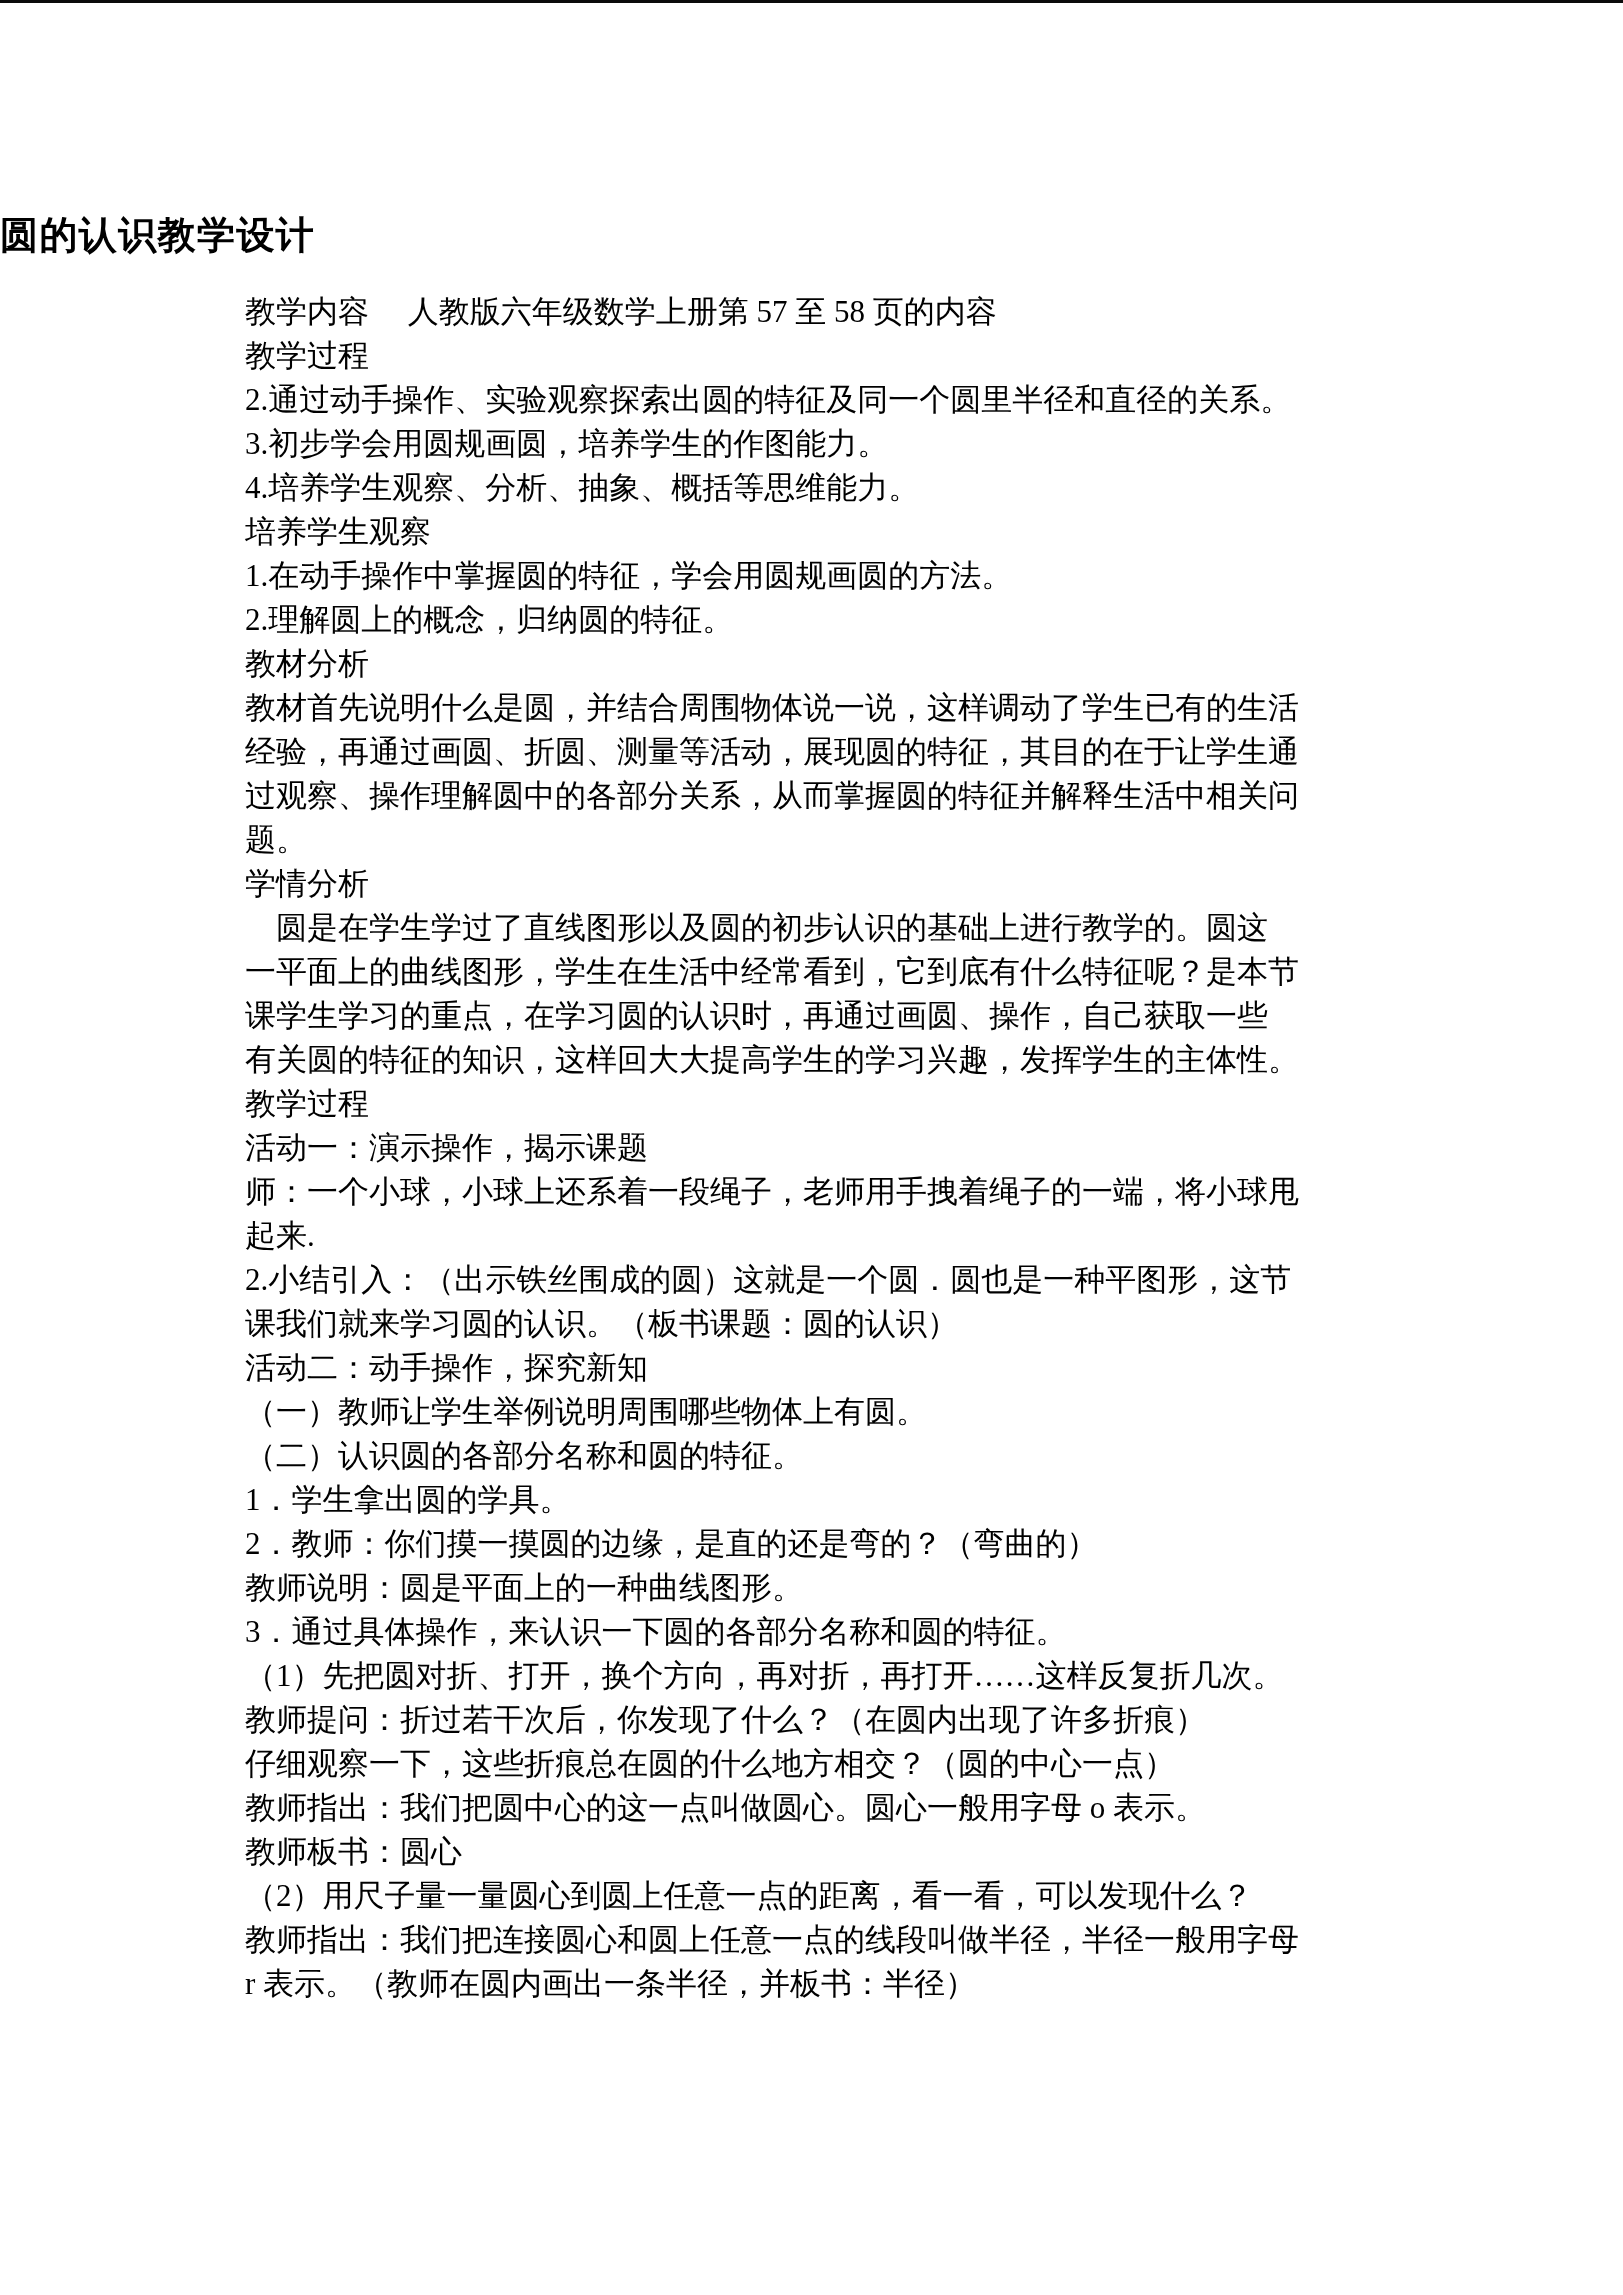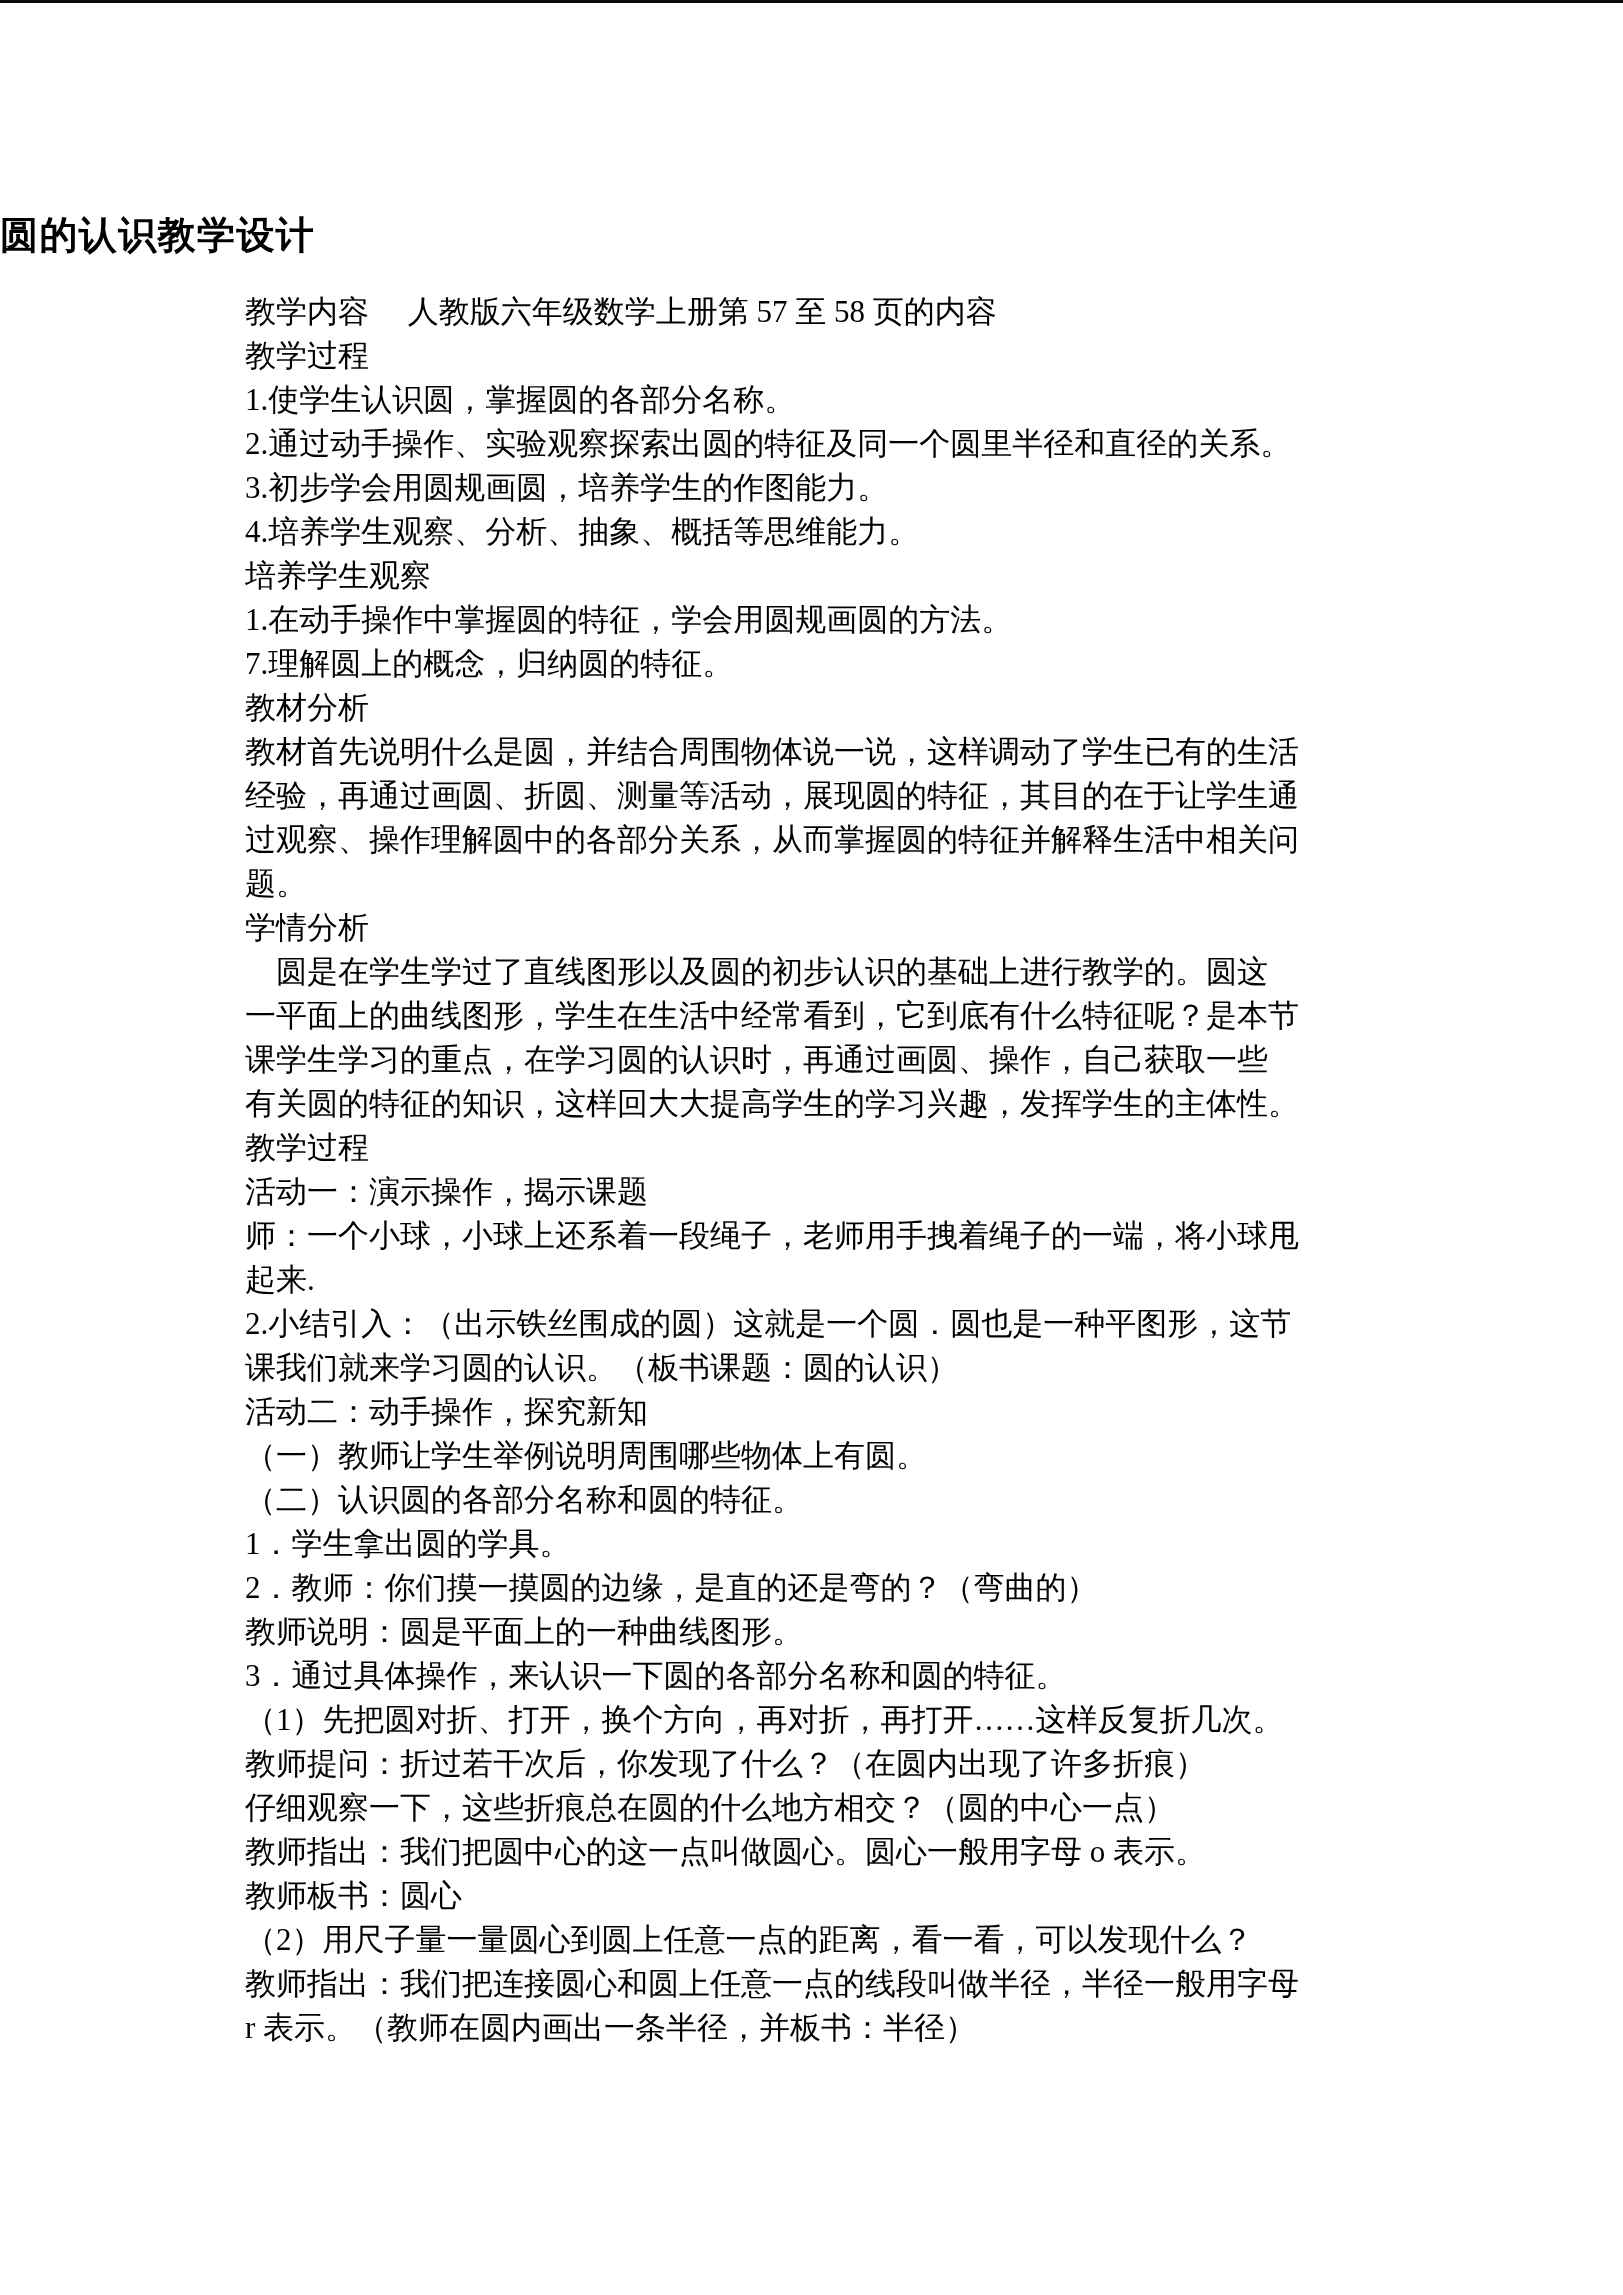--- a/index.html
+++ b/index.html
@@ -49,27 +49,26 @@
 <body style="background: rgb(255, 255, 255); color: rgb(0, 0, 0);">
 
 <div class="top-edge" style="background: rgb(11, 11, 11);"></div>
 
 <div class="page">
   <h1 class="doc-title">圆的认识教学设计</h1>
 
   <div class="body-lines">
       <div class="text-line">教学内容　 人教版六年级数学上册第 57 至 58 页的内容</div>
       <div class="text-line">教学过程</div>
-      <div class="text-line">1.使学生认识圆，掌握圆的各部分名称。</div>
       <div class="text-line">2.通过动手操作、实验观察探索出圆的特征及同一个圆里半径和直径的关系。</div>
       <div class="text-line">3.初步学会用圆规画圆，培养学生的作图能力。</div>
       <div class="text-line">4.培养学生观察、分析、抽象、概括等思维能力。</div>
       <div class="text-line">培养学生观察</div>
       <div class="text-line">1.在动手操作中掌握圆的特征，学会用圆规画圆的方法。</div>
-      <div class="text-line">7.理解圆上的概念，归纳圆的特征。</div>
+      <div class="text-line">2.理解圆上的概念，归纳圆的特征。</div>
       <div class="text-line">教材分析</div>
       <div class="text-line">教材首先说明什么是圆，并结合周围物体说一说，这样调动了学生已有的生活</div>
       <div class="text-line">经验，再通过画圆、折圆、测量等活动，展现圆的特征，其目的在于让学生通</div>
       <div class="text-line">过观察、操作理解圆中的各部分关系，从而掌握圆的特征并解释生活中相关问</div>
       <div class="text-line">题。</div>
       <div class="text-line">学情分析</div>
       <div class="text-line">　圆是在学生学过了直线图形以及圆的初步认识的基础上进行教学的。圆这</div>
       <div class="text-line">一平面上的曲线图形，学生在生活中经常看到，它到底有什么特征呢？是本节</div>
       <div class="text-line">课学生学习的重点，在学习圆的认识时，再通过画圆、操作，自己获取一些</div>
       <div class="text-line">有关圆的特征的知识，这样回大大提高学生的学习兴趣，发挥学生的主体性。</div>

